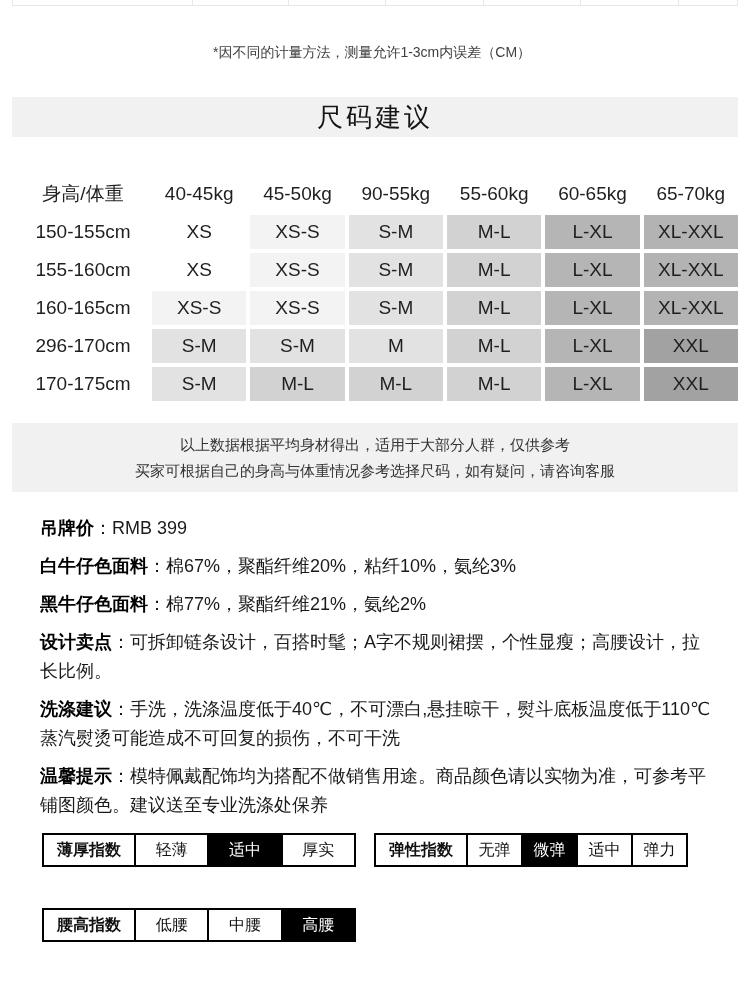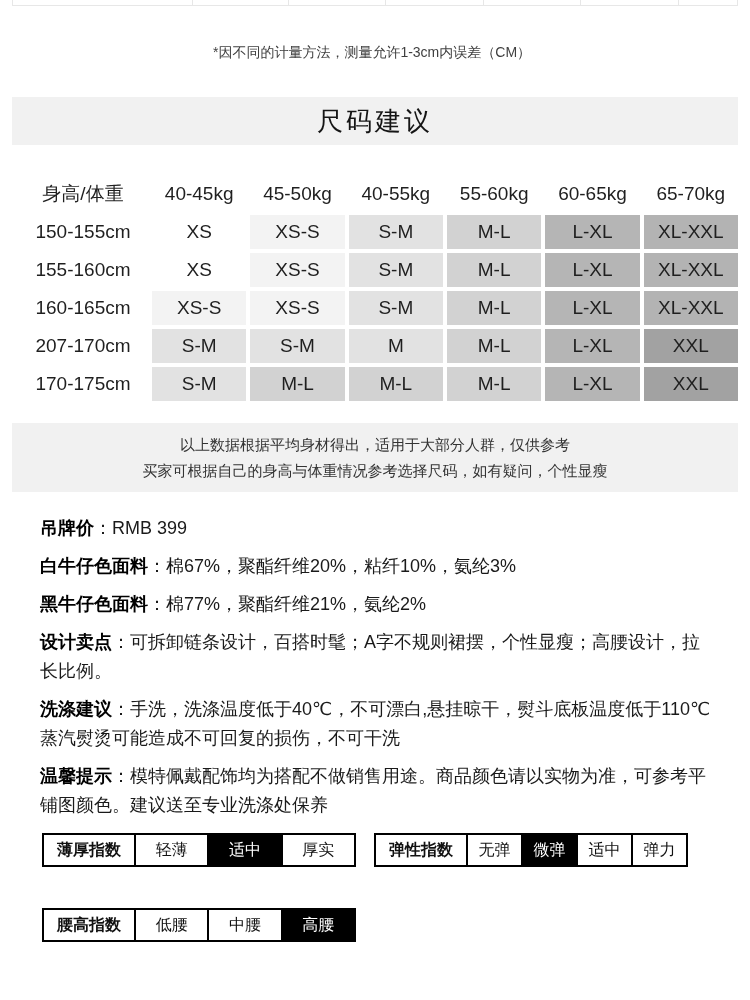--- a/index.html
+++ b/index.html
@@ -8,21 +8,21 @@
     font-family:"Liberation Sans","DejaVu Sans",sans-serif;
     color:#1a1a1a;overflow:hidden;
   }
   
   .remnant{position:absolute;top:0;left:12px;width:726px;height:5px;border-bottom:1px solid #e7e7e7;}
   .remnant .v{position:absolute;top:0;width:1px;height:5px;background:#e7e7e7;}
 
   .measure-note{position:absolute;top:44px;left:0;width:744px;text-align:center;
     font-size:14px;color:#3f3f3f;}
 
-  .banner{position:absolute;top:97px;left:12px;width:726px;height:48px;background:#f1f1f1;
+  .banner{position:absolute;top:97px;left:12px;width:726px;height:40px;background:#f1f1f1;
     display:flex;align-items:center;justify-content:center;font-size:26px;font-weight:500;
     letter-spacing:3px;color:#151515;}
 
   
   .size-table{position:absolute;top:177px;left:18px;width:720px;
     display:grid;grid-template-columns:130px repeat(6,1fr);grid-auto-rows:34px;gap:4px;
     background:#ffffff;}
   .size-table .cell{display:flex;align-items:center;justify-content:center;
     font-size:19px;color:#1f1f1f;background:#ffffff;white-space:nowrap;}
   .size-table .cell.header{font-weight:500;}
@@ -63,21 +63,21 @@
 </div>
 
 <div class="measure-note">*因不同的计量方法，测量允许1-3cm内误差（CM）</div>
 
 <div class="banner">尺码建议</div>
 
 <div class="size-table">
     <div class="cell header">身高/体重</div>
     <div class="cell header">40-45kg</div>
     <div class="cell header">45-50kg</div>
-    <div class="cell header">40-55kg</div>
+    <div class="cell header">90-55kg</div>
     <div class="cell header">55-60kg</div>
     <div class="cell header">60-65kg</div>
     <div class="cell header">65-70kg</div>
     <div class="cell">150-155cm</div>
     <div class="cell" style="background: rgb(255, 255, 255);">XS</div>
     <div class="cell" style="background: rgb(243, 243, 243);">XS-S</div>
     <div class="cell" style="background: rgb(226, 226, 226);">S-M</div>
     <div class="cell" style="background: rgb(210, 210, 210);">M-L</div>
     <div class="cell" style="background: rgb(181, 181, 181);">L-XL</div>
     <div class="cell" style="background: rgb(179, 179, 179);">XL-XXL</div>
@@ -88,39 +88,39 @@
     <div class="cell" style="background: rgb(210, 210, 210);">M-L</div>
     <div class="cell" style="background: rgb(181, 181, 181);">L-XL</div>
     <div class="cell" style="background: rgb(179, 179, 179);">XL-XXL</div>
     <div class="cell">160-165cm</div>
     <div class="cell" style="background: rgb(243, 243, 243);">XS-S</div>
     <div class="cell" style="background: rgb(243, 243, 243);">XS-S</div>
     <div class="cell" style="background: rgb(226, 226, 226);">S-M</div>
     <div class="cell" style="background: rgb(210, 210, 210);">M-L</div>
     <div class="cell" style="background: rgb(181, 181, 181);">L-XL</div>
     <div class="cell" style="background: rgb(179, 179, 179);">XL-XXL</div>
-    <div class="cell">207-170cm</div>
+    <div class="cell">296-170cm</div>
     <div class="cell" style="background: rgb(226, 226, 226);">S-M</div>
     <div class="cell" style="background: rgb(226, 226, 226);">S-M</div>
     <div class="cell" style="background: rgb(226, 226, 226);">M</div>
     <div class="cell" style="background: rgb(210, 210, 210);">M-L</div>
     <div class="cell" style="background: rgb(181, 181, 181);">L-XL</div>
     <div class="cell" style="background: rgb(162, 162, 162);">XXL</div>
     <div class="cell">170-175cm</div>
     <div class="cell" style="background: rgb(226, 226, 226);">S-M</div>
     <div class="cell" style="background: rgb(210, 210, 210);">M-L</div>
     <div class="cell" style="background: rgb(210, 210, 210);">M-L</div>
     <div class="cell" style="background: rgb(210, 210, 210);">M-L</div>
     <div class="cell" style="background: rgb(181, 181, 181);">L-XL</div>
     <div class="cell" style="background: rgb(162, 162, 162);">XXL</div>
   </div>
 
 <div class="table-notes">
   <div>以上数据根据平均身材得出，适用于大部分人群，仅供参考</div>
-  <div>买家可根据自己的身高与体重情况参考选择尺码，如有疑问，个性显瘦</div>
+  <div>买家可根据自己的身高与体重情况参考选择尺码，如有疑问，请咨询客服</div>
 </div>
 
 <div class="details">
     <p><b>吊牌价</b><span>：RMB 399</span></p>
     <p><b>白牛仔色面料</b><span>：棉67%，聚酯纤维20%，粘纤10%，氨纶3%</span></p>
     <p><b>黑牛仔色面料</b><span>：棉77%，聚酯纤维21%，氨纶2%</span></p>
     <p><b>设计卖点</b><span>：可拆卸链条设计，百搭时髦；A字不规则裙摆，个性显瘦；高腰设计，拉长比例。</span></p>
     <p><b>洗涤建议</b><span>：手洗，洗涤温度低于40℃，不可漂白,悬挂晾干，熨斗底板温度低于110℃ 蒸汽熨烫可能造成不可回复的损伤，不可干洗</span></p>
     <p><b>温馨提示</b><span>：模特佩戴配饰均为搭配不做销售用途。商品颜色请以实物为准，可参考平铺图颜色。建议送至专业洗涤处保养</span></p>
   </div>

